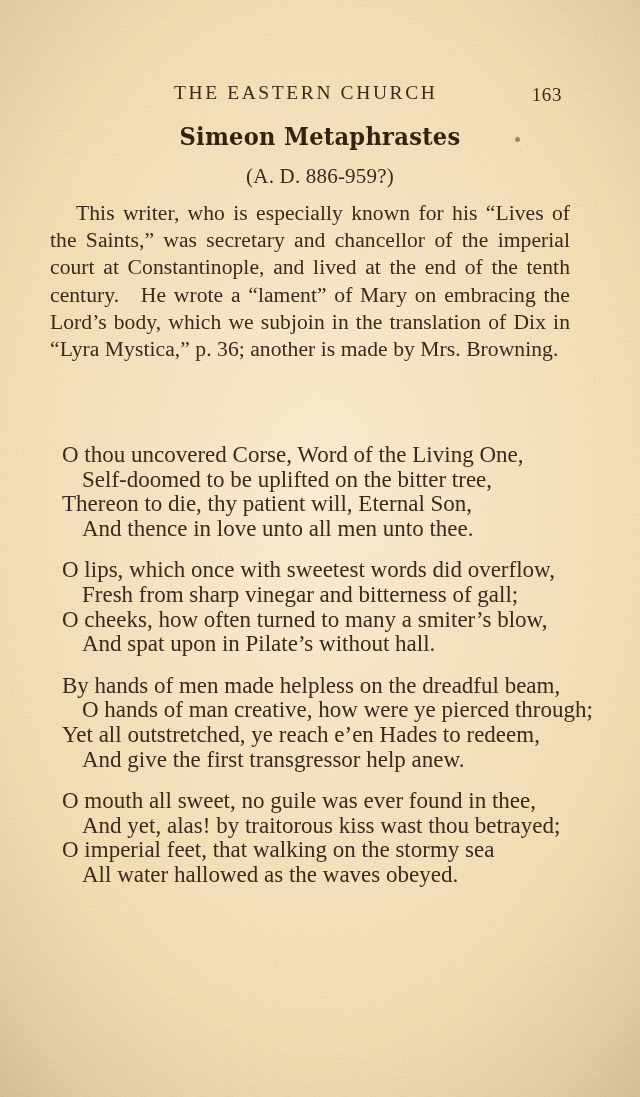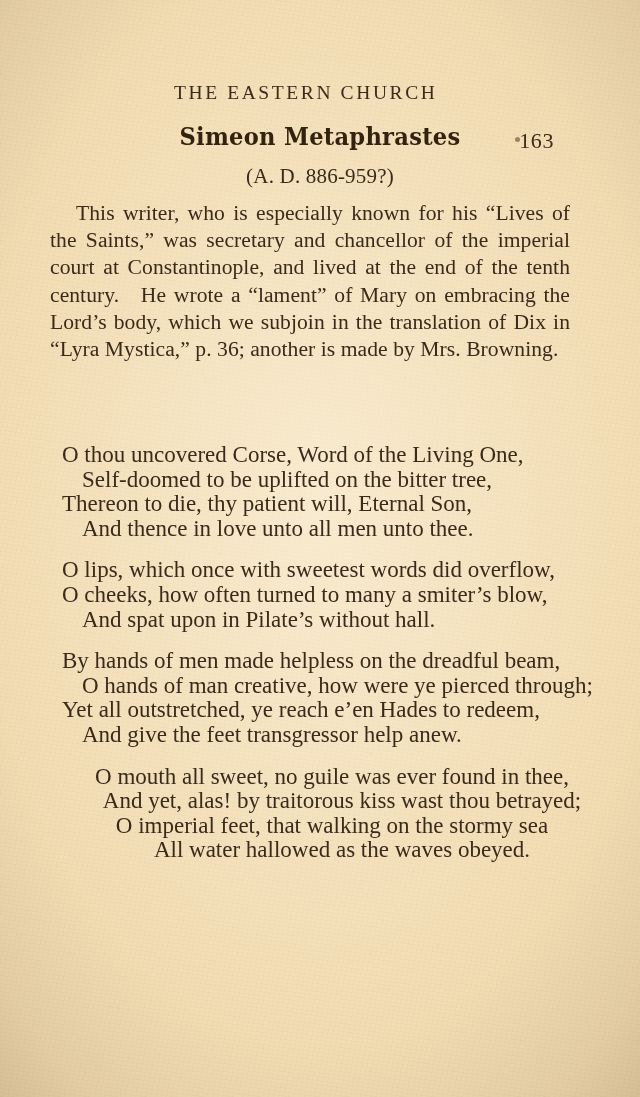--- a/index.html
+++ b/index.html
@@ -89,26 +89,25 @@
     left: 124px;
     top: 0;
     font-size: 19.5px;
     letter-spacing: 2.6px;
     font-weight: 400;
     color: #3c2a1b;
     white-space: nowrap;
   }
   .running-head-folio {
     position: absolute;
-    right: 16px;
+    right: 8px;
     top: 2px;
-    font-size: 22px;
+    font-size: 19px;
     letter-spacing: 0.6px;
     color: #3c2a1b;
-    margin-top: 44px;
   }
 
   
   .work-title {
     position: absolute;
     left: 0;
     top: 122px;
     width: 640px;
     text-align: center;
     font-family: "DejaVu Serif", "Liberation Serif", serif;
@@ -152,21 +151,21 @@
     position: absolute;
     left: 62px;
     top: 428px;
     width: 540px;
     font-size: 23px;
     line-height: 24.6px;
     color: #3a2a1c;
     margin-top: 15px;
   }
   .stanza { margin-bottom: 17px; }
-  .stanza:last-child { margin-bottom: 0; text-align: center; }
+  .stanza:last-child { margin-bottom: 0; }
   .verse-line { white-space: nowrap; }
   .verse-line.indent { padding-left: 20px; }
 </style>
 </head>
 <body>
 
 <div class="page">
 
   <div class="grain"></div>
   <div class="foxing-speck"></div>
@@ -186,28 +185,29 @@
 
     <div class="verse">
         <div class="stanza">
           <div class="verse-line">O thou uncovered Corse, Word of the Living One,</div>
           <div class="verse-line indent">Self-doomed to be uplifted on the bitter tree,</div>
           <div class="verse-line">Thereon to die, thy patient will, Eternal Son,</div>
           <div class="verse-line indent">And thence in love unto all men unto thee.</div>
         </div>
         <div class="stanza">
           <div class="verse-line">O lips, which once with sweetest words did overflow,</div>
+          <div class="verse-line indent">Fresh from sharp vinegar and bitterness of gall;</div>
           <div class="verse-line">O cheeks, how often turned to many a smiter’s blow,</div>
           <div class="verse-line indent">And spat upon in Pilate’s without hall.</div>
         </div>
         <div class="stanza">
           <div class="verse-line">By hands of men made helpless on the dreadful beam,</div>
           <div class="verse-line indent">O hands of man creative, how were ye pierced through;</div>
           <div class="verse-line">Yet all outstretched, ye reach e’en Hades to redeem,</div>
-          <div class="verse-line indent">And give the feet transgressor help anew.</div>
+          <div class="verse-line indent">And give the first transgressor help anew.</div>
         </div>
         <div class="stanza">
           <div class="verse-line">O mouth all sweet, no guile was ever found in thee,</div>
           <div class="verse-line indent">And yet, alas! by traitorous kiss wast thou betrayed;</div>
           <div class="verse-line">O imperial feet, that walking on the stormy sea</div>
           <div class="verse-line indent">All water hallowed as the waves obeyed.</div>
         </div>
       </div>
 
   </div>

